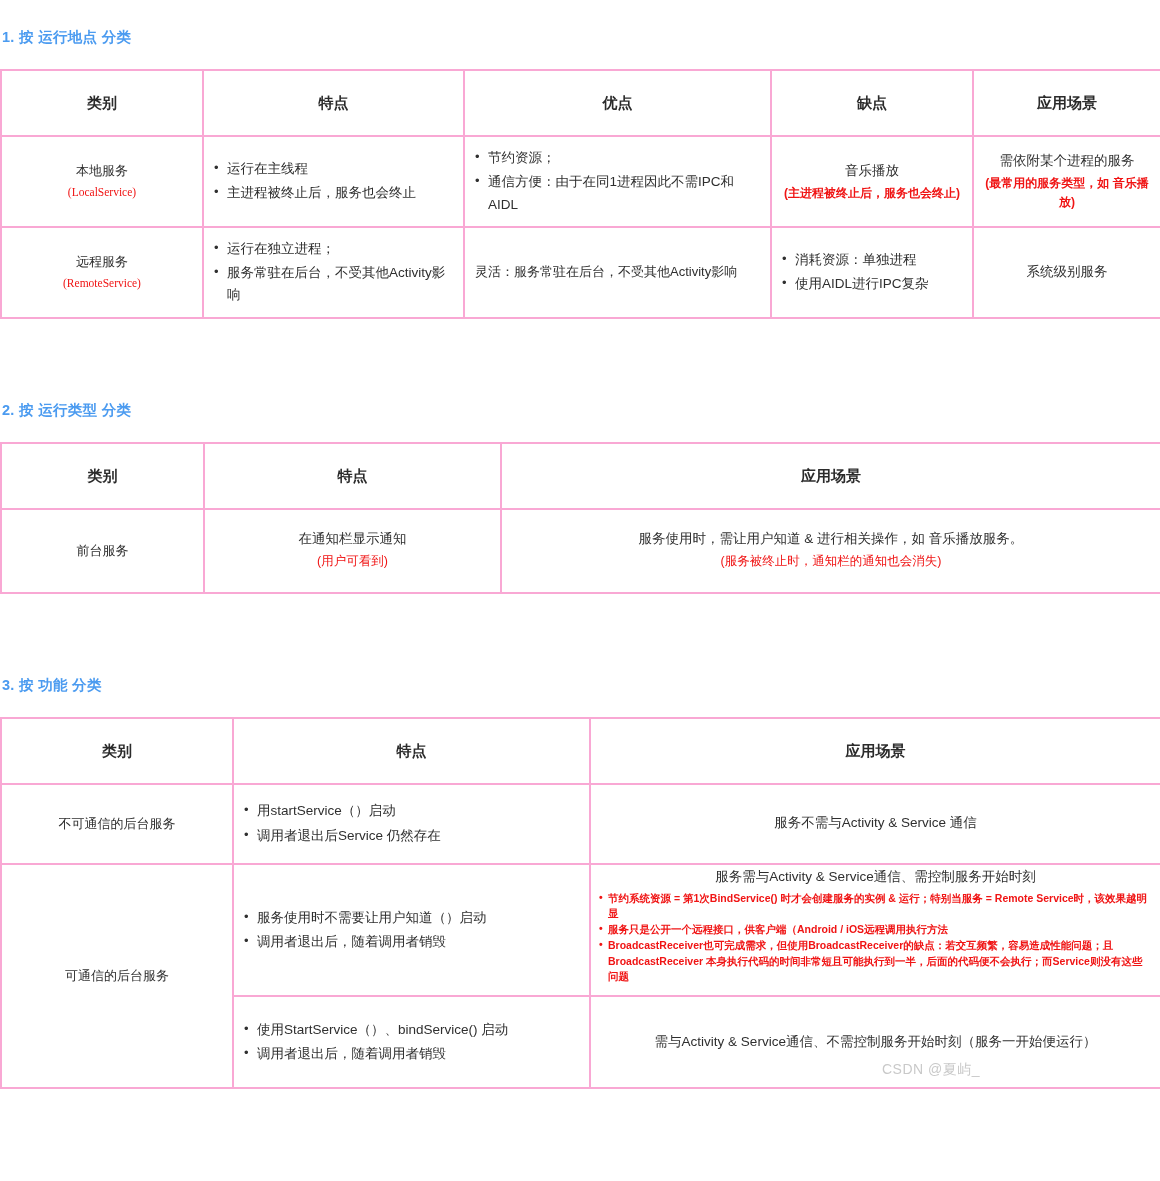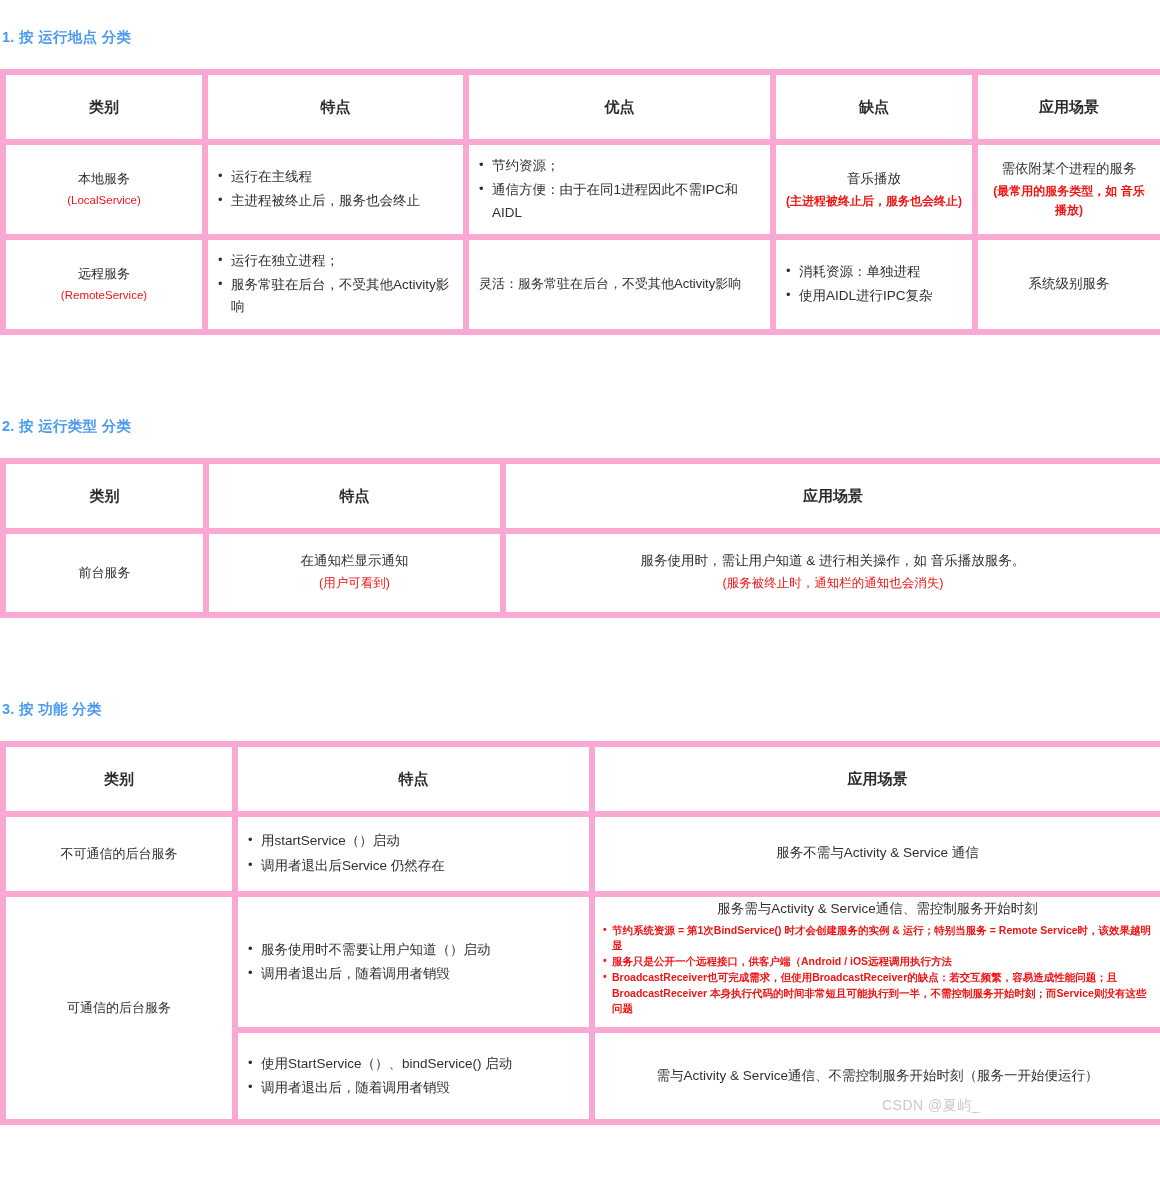--- a/index.html
+++ b/index.html
@@ -32,21 +32,21 @@
 
   
   table.grid {
     width: 1160px;
     border-collapse: collapse;
     table-layout: fixed;
     font-size: 13px;
   }
   table.grid th,
   table.grid td {
-    border: 6px solid #f9a8d4;
+    border: 2px solid #f9a8d4;
     vertical-align: middle;
     padding: 8px 10px;
     line-height: 1.55;
   }
   table.grid th {
     font-size: 15px;
     font-weight: bold;
     text-align: center;
     color: #2b2b2b;
     height: 48px;
@@ -55,21 +55,21 @@
   td.lft { text-align: left; }
   .cat {
     text-align: center;
     font-size: 13px;
   }
   .sub-en {
     color: #f01414;
     font-size: 11.5px;
     display: block;
     margin-top: 3px;
-    font-family: Liberation Sans, sans-serif;
+    font-family: Liberation Serif, serif;
   }
   .red-note {
     color: #f01414;
     font-size: 12px;
     display: block;
     margin-top: 2px;
     font-weight: bold;
   }
   .red-note.thin { font-weight: normal; font-size: 12.5px; }
 
@@ -290,21 +290,21 @@
           <ul class="blist">
             <li>服务使用时不需要让用户知道（）启动</li>
             <li>调用者退出后，随着调用者销毁</li>
           </ul>
         </td>
         <td class="ctr" style="padding:2px 8px">
           <span class="cell-title" style="font-size:13.5px">服务需与Activity &amp; Service通信、需控制服务开始时刻</span>
           <ul class="redlist">
             <li>节约系统资源 = 第1次BindService() 时才会创建服务的实例 &amp; 运行；特别当服务 = Remote Service时，该效果越明显</li>
             <li>服务只是公开一个远程接口，供客户端（Android / iOS远程调用执行方法</li>
-            <li>BroadcastReceiver也可完成需求，但使用BroadcastReceiver的缺点：若交互频繁，容易造成性能问题；且 BroadcastReceiver 本身执行代码的时间非常短且可能执行到一半，不需控制服务开始时刻；而Service则没有这些问题</li>
+            <li>BroadcastReceiver也可完成需求，但使用BroadcastReceiver的缺点：若交互频繁，容易造成性能问题；且 BroadcastReceiver 本身执行代码的时间非常短且可能执行到一半，后面的代码便不会执行；而Service则没有这些问题</li>
           </ul>
         </td>
       </tr>
       <tr style="height:92px">
         <td class="lft">
           <ul class="blist">
             <li>使用StartService（）、bindService() 启动</li>
             <li>调用者退出后，随着调用者销毁</li>
           </ul>
         </td>

